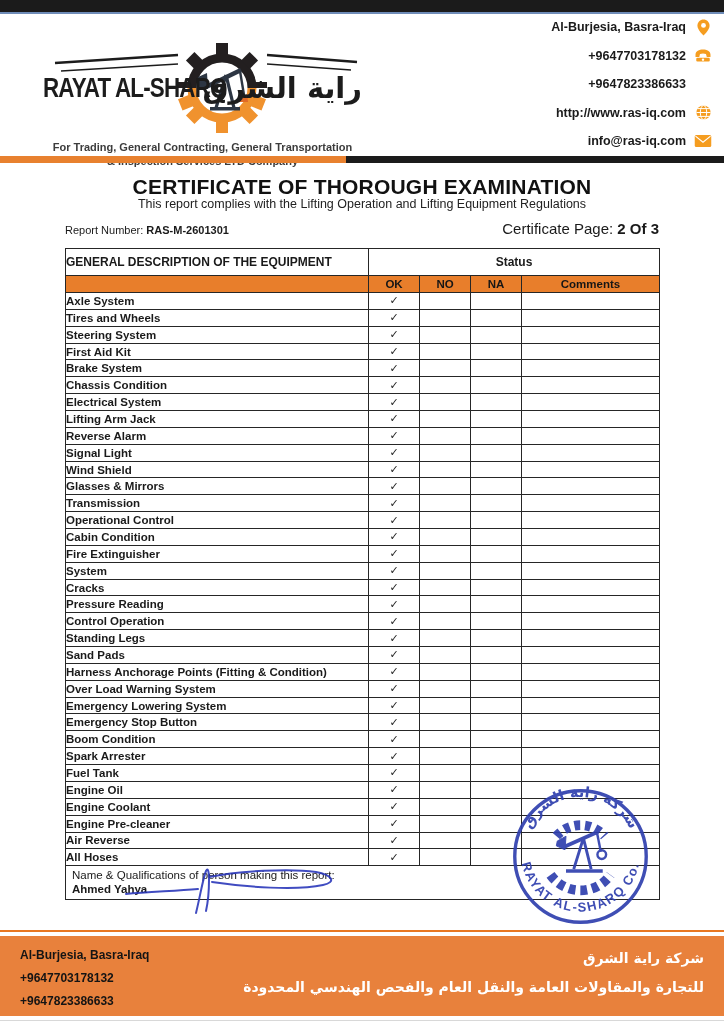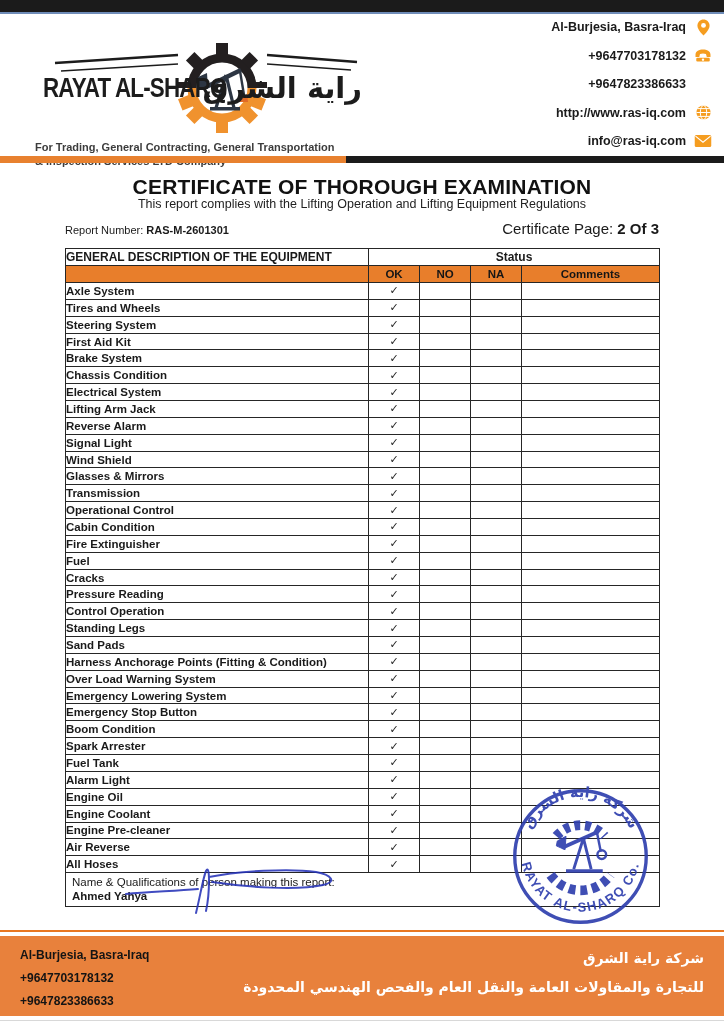--- a/index.html
+++ b/index.html
@@ -5,21 +5,21 @@
   * { margin:0; padding:0; box-sizing:border-box; }
   html,body { background:#ffffff; }
   body { width:724px; height:1024px; position:relative; overflow:hidden;
          font-family:"Liberation Sans", sans-serif; color:#1a1a1a; }
 
   .top-bar { position:absolute; left:0; top:0; width:724px; height:14px;
              background:#1b1b1b; border-bottom:2px solid #6f8cb8; }
 
   
   .logo-block { position:absolute; left:35px; top:35px; width:335px; }
-  .tagline { width:335px; text-align:left; font-size:11px; font-weight:bold;
+  .tagline { width:335px; text-align:center; font-size:11px; font-weight:bold;
              color:#3c3c3c; line-height:13.5px; margin-top:2px; }
 
   .contacts { position:absolute; right:12px; top:18px; display:flex;
               flex-direction:column; gap:10.5px; }
   .contact-row { display:flex; align-items:center; justify-content:flex-end; gap:8px;
                  height:18px; font-size:12.5px; font-weight:600; color:#1a1a1a; }
   .contact-icon { width:18px; height:18px; display:flex; align-items:center; justify-content:center; }
 
   .divider { position:absolute; left:0; top:156px; width:724px; height:7px; display:flex; }
   .divider-orange { width:346px; height:7px; background:#e8812f; }
@@ -37,21 +37,21 @@
   .report-left { font-size:11px; }
   .report-right { font-size:15px; }
   .bold { font-weight:bold; }
 
   
   table.cert { position:absolute; left:65px; top:248px; width:594px;
                border-collapse:collapse; table-layout:fixed; }
   table.cert td, table.cert th { border:1px solid #262626; padding:0; vertical-align:middle; }
   col.c-desc { width:303px; } col.c-ok{ width:51px; } col.c-no{ width:51px; }
   col.c-na{ width:51px; } col.c-com{ width:138px; }
-  tr.hdr1 { height:17px; }
+  tr.hdr1 { height:27px; }
   tr.hdr1 th { font-size:12px; font-weight:bold; }
   th.desc-hdr { text-align:left; padding-left:6px; }
   th.status-hdr { text-align:center; }
   tr.hdr2 { height:17px; background:#e87e2b; }
   tr.hdr2 th { font-size:11.5px; font-weight:bold; text-align:center; color:#161616; }
   tr.data-row { height:16.86px;margin-left:48px; }
   td.item { font-size:11.5px; font-weight:bold; padding-left:6px; white-space:nowrap; }
   td.check { text-align:center; font-family:"DejaVu Sans", sans-serif;
              font-size:11px; color:#1c1c1c; }
   tr.name-row { height:33px; }
@@ -339,21 +339,21 @@
         <td></td>
       </tr>
       <tr class="data-row">
         <td class="item">Fire Extinguisher</td>
         <td class="check">✓</td>
         <td class="check"></td>
         <td class="check"></td>
         <td></td>
       </tr>
       <tr class="data-row">
-        <td class="item">Fuel</td>
+        <td class="item">System</td>
         <td class="check">✓</td>
         <td class="check"></td>
         <td class="check"></td>
         <td></td>
       </tr>
       <tr class="data-row">
         <td class="item">Cracks</td>
         <td class="check">✓</td>
         <td class="check"></td>
         <td class="check"></td>
@@ -424,27 +424,20 @@
       </tr>
       <tr class="data-row">
         <td class="item">Spark Arrester</td>
         <td class="check">✓</td>
         <td class="check"></td>
         <td class="check"></td>
         <td></td>
       </tr>
       <tr class="data-row">
         <td class="item">Fuel Tank</td>
-        <td class="check">✓</td>
-        <td class="check"></td>
-        <td class="check"></td>
-        <td></td>
-      </tr>
-      <tr class="data-row">
-        <td class="item">Alarm Light</td>
         <td class="check">✓</td>
         <td class="check"></td>
         <td class="check"></td>
         <td></td>
       </tr>
       <tr class="data-row">
         <td class="item">Engine Oil</td>
         <td class="check">✓</td>
         <td class="check"></td>
         <td class="check"></td>

